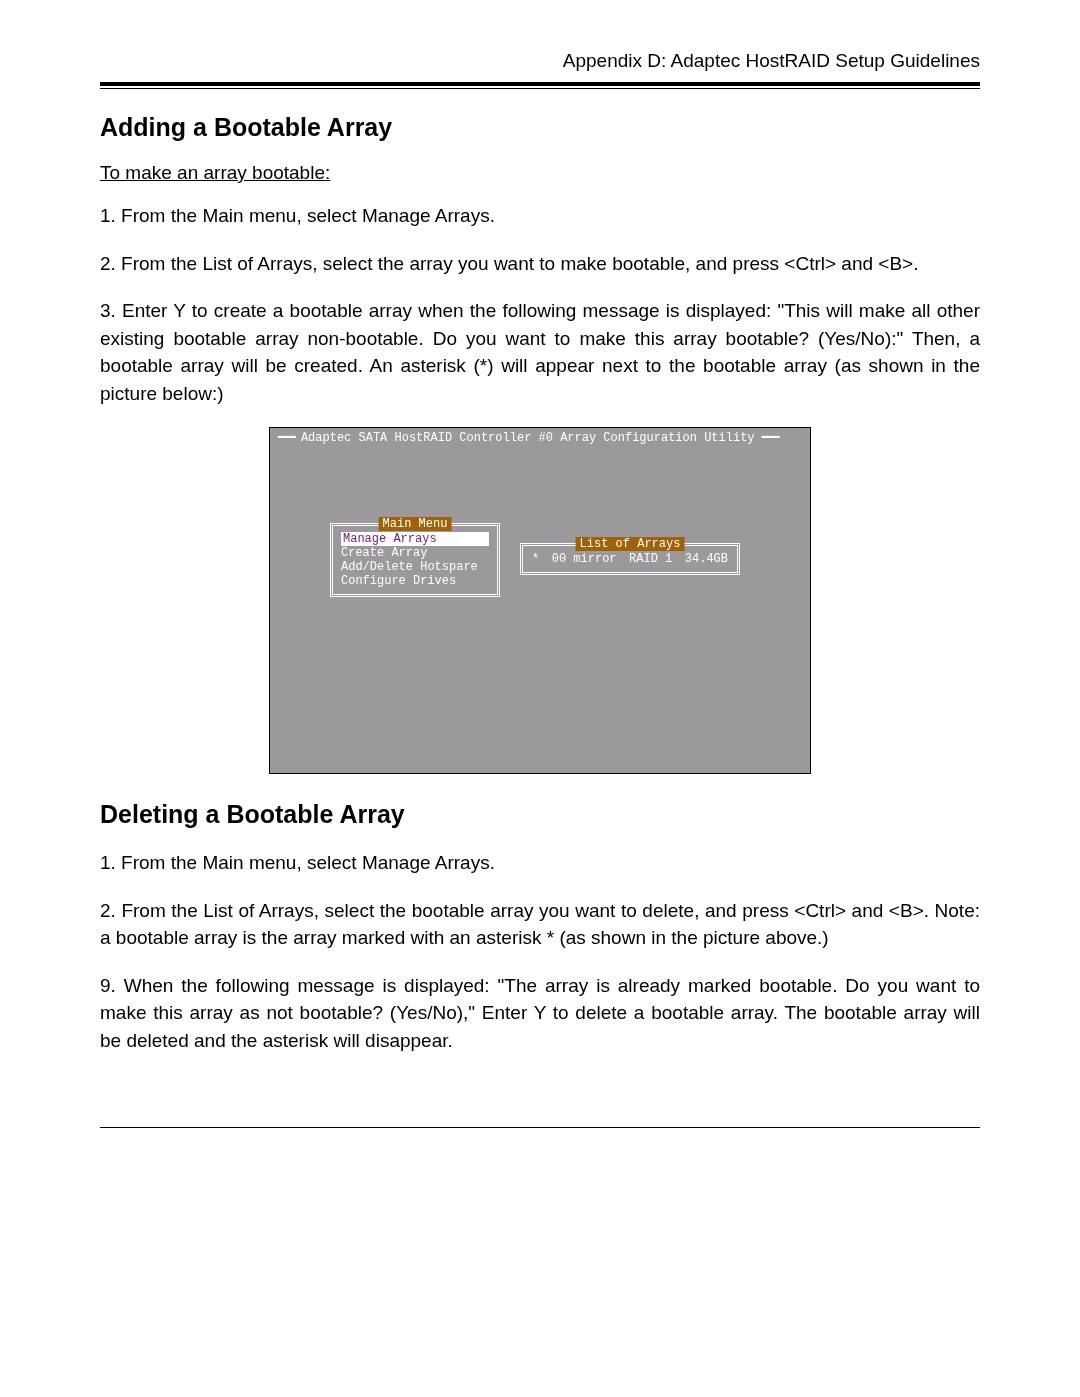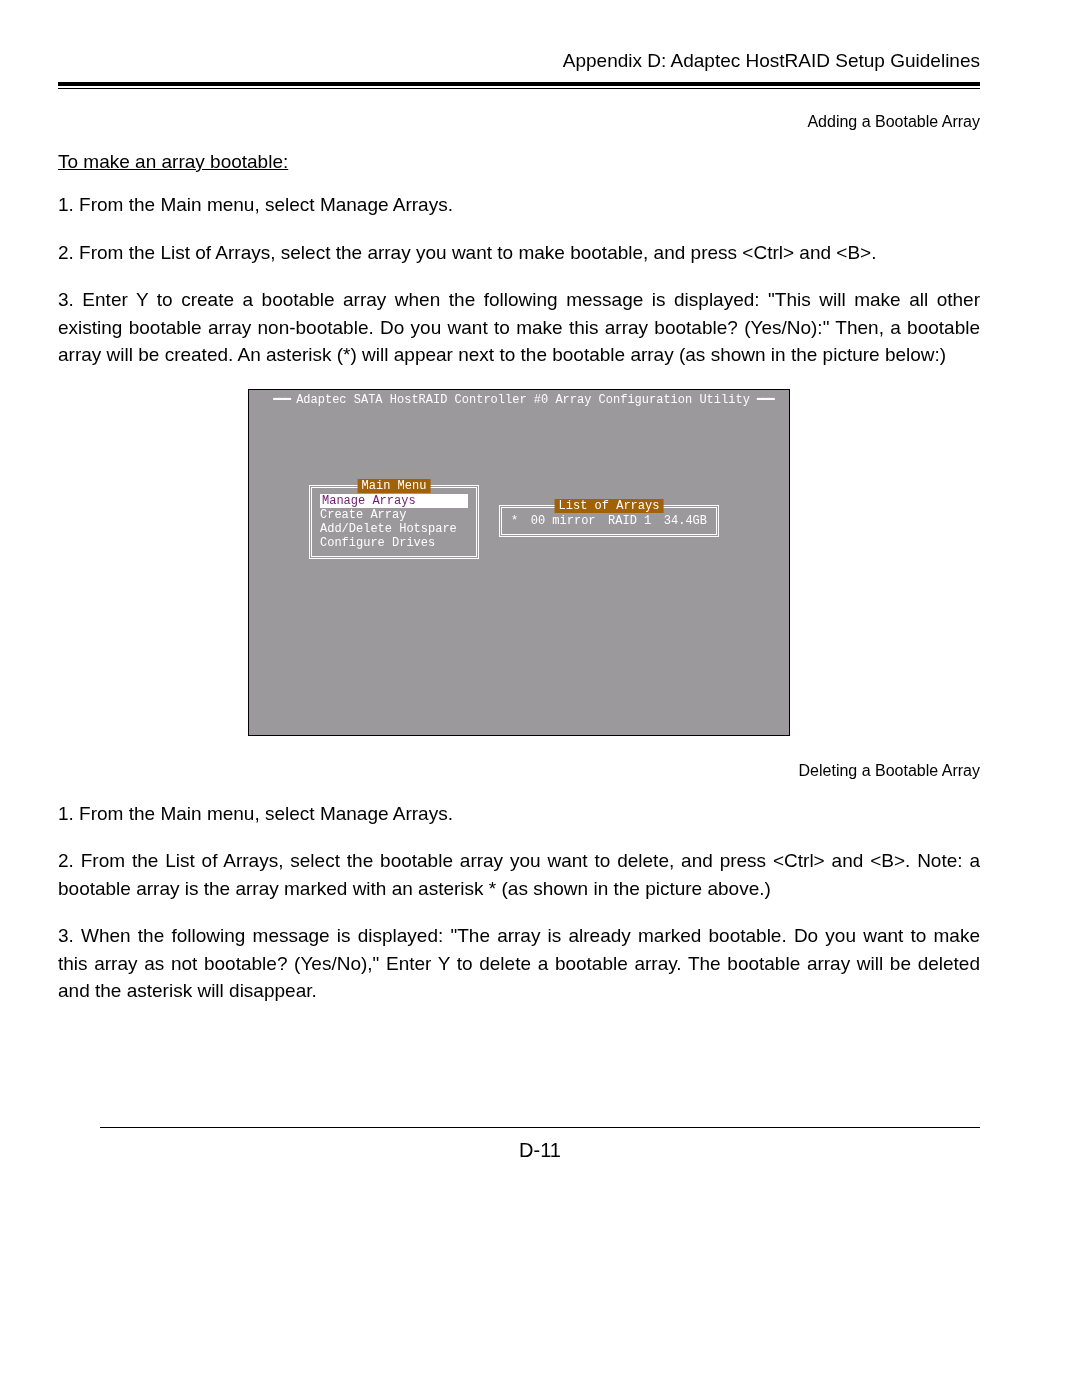--- a/index.html
+++ b/index.html
@@ -6,42 +6,41 @@
     margin: 0;
     padding: 0;
     background: #fff;
     font-family: "Helvetica Neue", Helvetica, Arial, sans-serif;
     color: #000;
   }
   .page {
     width: 1080px;
     height: 1198px;
     box-sizing: border-box;
-    padding: 50px 100px 40px 58px;
+    padding: 50px 100px 40px 100px;
     position: relative;
     margin: 0 auto;
     background: #fff;
     border-radius: 17px;
   }
   .running-head {
     text-align: right;
     font-size: 19px;
     padding-bottom: 10px;
   }
   .double-rule {
     border-top: 4px solid #000;
     border-bottom: 1px solid #000;
     height: 2px;
     margin-bottom: 24px;
   }
   .section-title {
-    font-weight: 400;
-    font-size: 16px;
+    font-weight: 700;
+    font-size: 25px;
     margin-bottom: 20px;
-    text-align: right;
   }
   .subhead {
     font-size: 19px;
     text-decoration: underline;
     margin-bottom: 18px;
   }
   .para {
     font-size: 19px;
     line-height: 1.45;
     margin-bottom: 20px;
@@ -62,21 +61,21 @@
     position: relative;
     font-family: "Courier New", monospace;
     color: #fff;
     font-size: 12px;
     overflow: hidden;
   }
   .bios-titlebar {
     position: absolute;
     top: 2px;
     left: 8px; right: 0;
-    text-align: center;
+    text-align: left;
     white-space: nowrap;
   }
   .bios-titlebar .dash {
     letter-spacing: -2px;
     color: #fff;
   }
   .bios-box {
     position: absolute;
     border: 3px double #fff;
     background: #9b999c;
@@ -167,17 +166,16 @@
         <span>00 mirror</span>
         <span>RAID 1</span>
         <span>34.4GB</span>
       </div>
     </div>
   </div>
 
   <div class="section-title">Deleting a Bootable Array</div>
   <div class="para">1. From the Main menu, select Manage Arrays.</div>
   <div class="para">2. From the List of Arrays, select the bootable array you want to delete, and press &lt;Ctrl&gt; and &lt;B&gt;. Note: a bootable array is the array marked with an asterisk * (as shown in the picture above.)</div>
-  <div class="para">3. When the following message is displayed: "The array is already marked bootable. Do you want to make this array as not bootable? (Yes/No)," Enter Y to delete a bootable array.  The bootable array will be deleted and the asterisk will disappear.</div>
+  <div class="para">9. When the following message is displayed: "The array is already marked bootable. Do you want to make this array as not bootable? (Yes/No)," Enter Y to delete a bootable array.  The bootable array will be deleted and the asterisk will disappear.</div>
 
   <div class="footer-rule"></div>
-  <div class="page-num">D-11</div>
 </div>
 
 </body></html>

